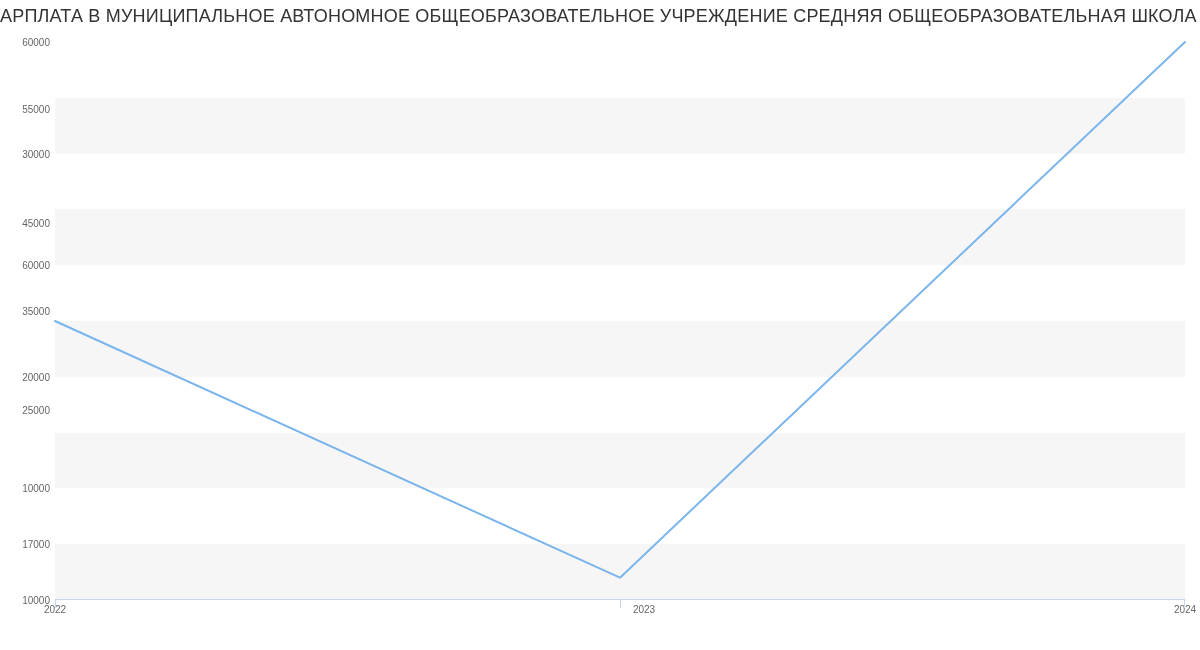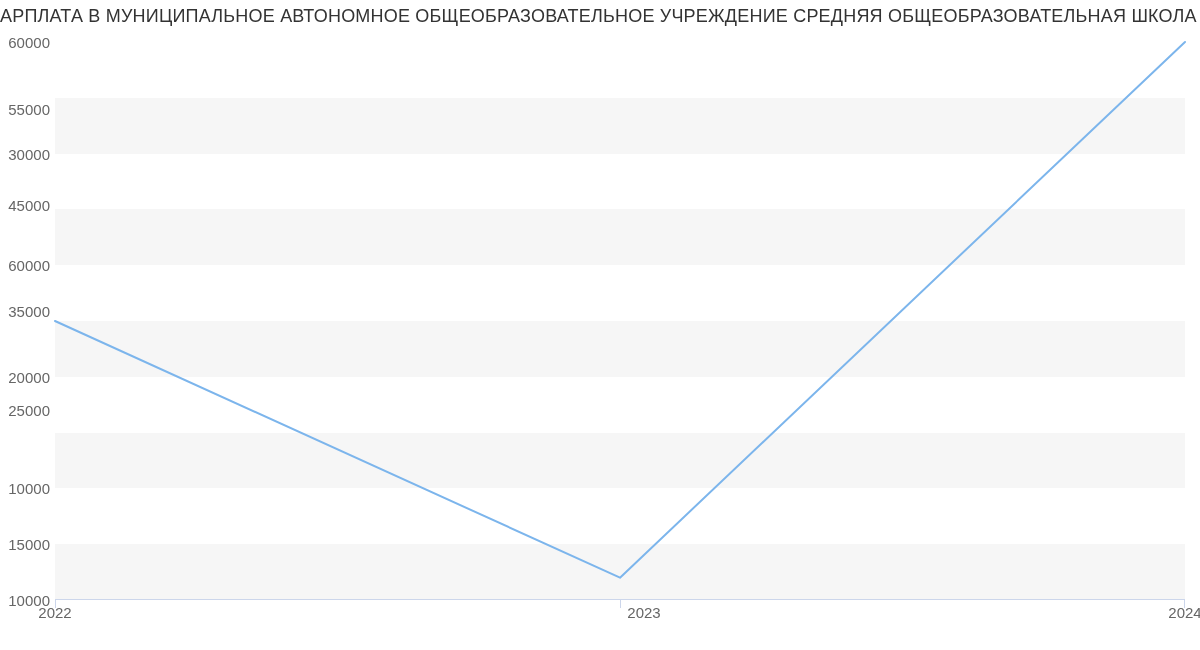--- a/index.html
+++ b/index.html
@@ -48,21 +48,21 @@
   }
   .axis-line.x { left:0; bottom:0; width:100%; height:1px; }
   .tick-mark {
     position: absolute;
     width: 1px;
     height: 8px;
     background: #ccd6eb;
   }
   .y-label, .x-label {
     position: absolute;
-    font-size: 15px;
+    font-size: 10px;
     color: #666;
     white-space: nowrap;
   }
   .y-label { right: 1150px; text-align: right; transform: translateY(-50%); }
   .x-label { top: 604px; transform: translateX(-50%); }
   svg.series {
     position: absolute;
     left: 0; top: 0;
     width: 100%; height: 100%;
     overflow: visible;
@@ -76,27 +76,27 @@
   }
 </style>
 </head>
 <body>
 
 <div class="chart-container">
 
   <div class="title">АРПЛАТА В МУНИЦИПАЛЬНОЕ АВТОНОМНОЕ ОБЩЕОБРАЗОВАТЕЛЬНОЕ УЧРЕЖДЕНИЕ СРЕДНЯЯ ОБЩЕОБРАЗОВАТЕЛЬНАЯ ШКОЛА  № 5 С. ТРОИЦКОЕ | Данные mnogo.wor</div>
 
   <div class="y-label" style="top:600.0px">10000</div>
-  <div class="y-label" style="top:544.2px">15000</div>
+  <div class="y-label" style="top:544.2px">17000</div>
   <div class="y-label" style="top:488.4px">10000</div>
   <div class="y-label" style="top:410px">25000</div>
   <div class="y-label" style="top:376.8px">20000</div>
   <div class="y-label" style="top:311px">35000</div>
   <div class="y-label" style="top:265.2px">60000</div>
-  <div class="y-label" style="top:205px">45000</div>
+  <div class="y-label" style="top:223px">45000</div>
   <div class="y-label" style="top:153.6px">30000</div>
   <div class="y-label" style="top:109px">55000</div>
   <div class="y-label" style="top:42.0px">60000</div>
 
   <div class="x-label" style="left:55px">2022</div>
   <div class="x-label" style="left:644px">2023</div>
   <div class="x-label" style="left:1185px">2024</div>
 
   <div class="plot-area">
 

